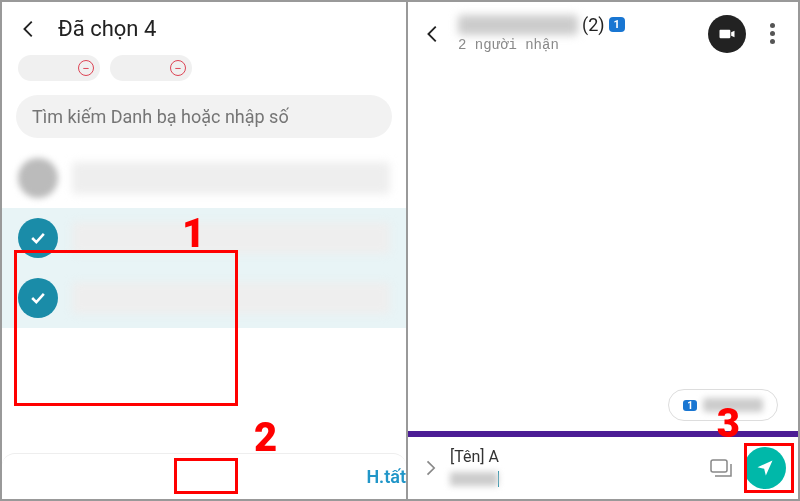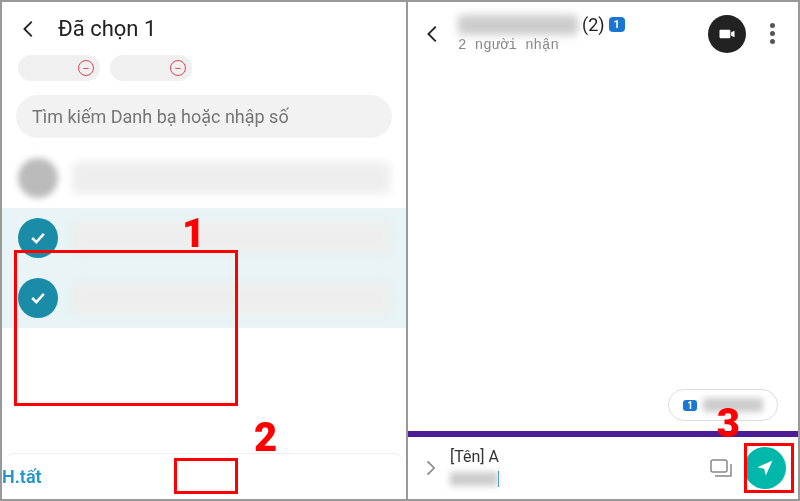--- a/index.html
+++ b/index.html
@@ -20,21 +20,21 @@
 
 .search { margin: 8px 14px 10px; background: #f2f2f2; border-radius: 22px; padding: 11px 16px; }
 .search input { border: none; background: transparent; font-size: 18px; width: 100%; outline: none; }
 
 .contact-row { display: flex; align-items: center; padding: 10px 16px; gap: 14px; }
 .avatar { width: 40px; height: 40px; border-radius: 50%; background: #bbb; filter: blur(3px); }
 .contact-txt { flex: 1; height: 32px; background: #eee; border-radius: 4px; filter: blur(4px); }
 .checked { background: #e8f4f6; }
 .check-circle { width: 40px; height: 40px; border-radius: 50%; background: #1a8ca8; display: flex; align-items: center; justify-content: center; }
 
-.footer-l { position: absolute; bottom: 0; left: 0; right: 0; display: flex; justify-content: flex-start; padding: 12px 0; border-top: 1px solid #eee; background: #fff; border-radius: 13px; }
+.footer-l { position: absolute; bottom: 0; left: 0; right: 0; display: flex; justify-content: flex-end; padding: 12px 0; border-top: 1px solid #eee; background: #fff; border-radius: 13px; }
 .done-btn { font-size: 18px; font-weight: 600; color: #2196c8; cursor: pointer; }
 
 
 .hdr-r { display: flex; align-items: center; padding: 12px 14px 8px; gap: 14px; }
 .hdr-r-titlewrap { flex: 1; }
 .hdr-r-title { display: flex; align-items: center; gap: 4px; }
 .hdr-r-title-blur { display: inline-block; width: 120px; height: 20px; background: #ccc; filter: blur(4px); border-radius: 4px; }
 .hdr-count { font-size: 18px; color: #222; }
 .hdr-badge { background: #1976d2; color: #fff; font-size: 11px; font-weight: 700; padding: 1px 5px; border-radius: 4px; }
 .hdr-sub { font-size: 14px; color: #888; margin-top: 2px; font-family: Liberation Mono, monospace; }
@@ -60,21 +60,21 @@
 </style>
 </head>
 <body>
 
 <div class="container">
   <div class="panel panel-left">
     <div class="hdr-l">
       <svg class="back-arrow" viewBox="0 0 24 24" fill="none" stroke="#222" stroke-width="2">
           <path d="M15 4 L7 12 L15 20"></path>
         </svg>
-      <div class="hdr-title">Đã chọn 1</div>
+      <div class="hdr-title">Đã chọn 4</div>
     </div>
 
     <div class="chips">
       <div class="chip">
           <span class="chip-x">−</span>
         </div>
       <div class="chip">
           <span class="chip-x">−</span>
         </div>
     </div>

